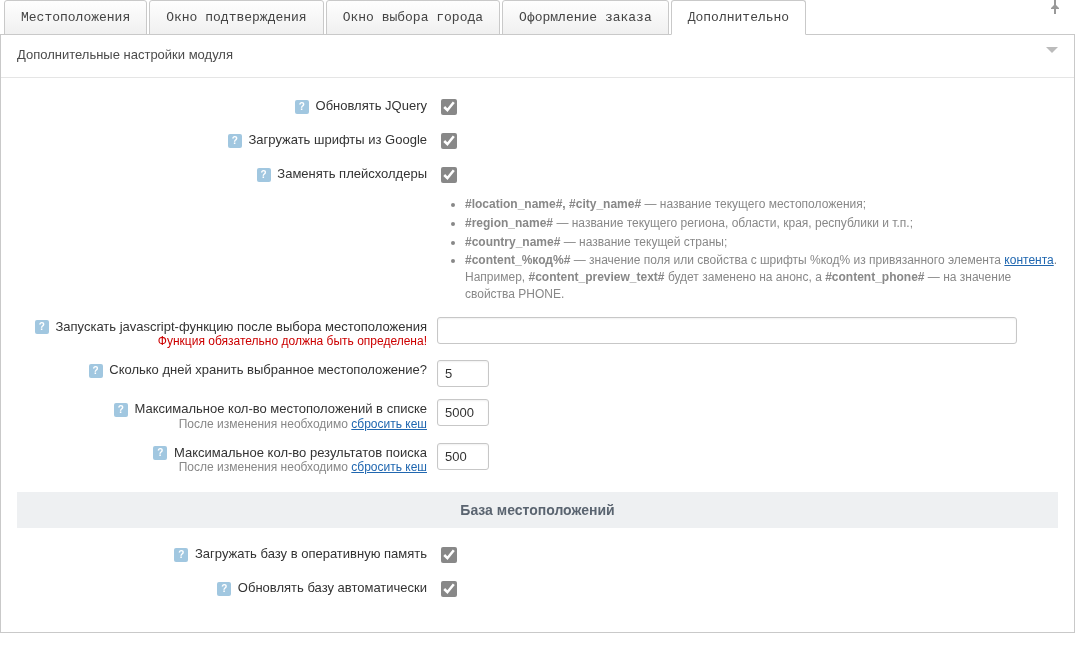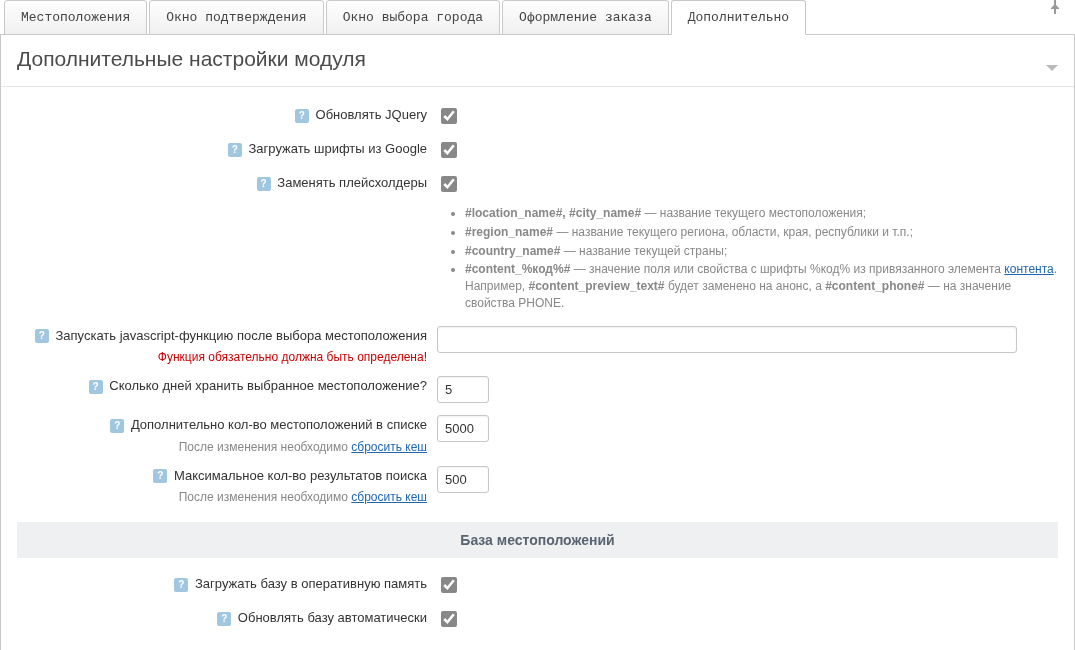--- a/index.html
+++ b/index.html
@@ -49,24 +49,24 @@
     font-size: 14px;
     cursor: pointer;
   }
   .panel {
     border: 1px solid #c9c9c9;
     border-top: none;
     background: #fff;
   }
   .panel-header {
     display: flex;
-    align-items: flex-end;
+    align-items: flex-start;
     justify-content: space-between;
     padding: 12px 16px 15px;
-    font-size: 21px;
+    font-size: 13px;
     color: #4b4b4b;
     border-bottom: 1px solid #e5e5e5;
   }
   .panel-header .collapse-icon {
     width: 0; height: 0;
     border-left: 6px solid transparent;
     border-right: 6px solid transparent;
     border-top: 6px solid #bbb;
     cursor: pointer;
   }
@@ -82,21 +82,21 @@
     width: 420px;
     text-align: right;
     padding-right: 10px;
     padding-top: 2px;
     color: #333;
   }
   .label-col .sublabel {
     font-size: 12px;
     color: #888;
     display: block;
-    margin-top: 7px;
+    margin-top: 0;
   }
   .label-col .sublabel.red { color: #c00; }
   .label-col .sublabel a { color: #2067b0; text-decoration: underline; }
   .control-col {
     flex: 1;
   }
   .help-icon {
     display: inline-block;
     width: 14px; height: 14px;
     background: #a1c7e0;
@@ -232,21 +232,21 @@
         <span>Сколько дней хранить выбранное местоположение?</span>
       </div>
       <div class="control-col">
         <input type="text" class="short" value="5" style="">
       </div>
     </div>
 
     <div class="row">
       <div class="label-col">
         <span class="help-icon">?</span>
-        <span>Дополнительно кол-во местоположений в списке</span>
+        <span>Максимальное кол-во местоположений в списке</span>
         <span class="sublabel">
           <span>После изменения необходимо </span><a href="#">сбросить кеш</a>
         </span>
       </div>
       <div class="control-col">
         <input type="text" class="short" value="5000" style="">
       </div>
     </div>
 
     <div class="row">

